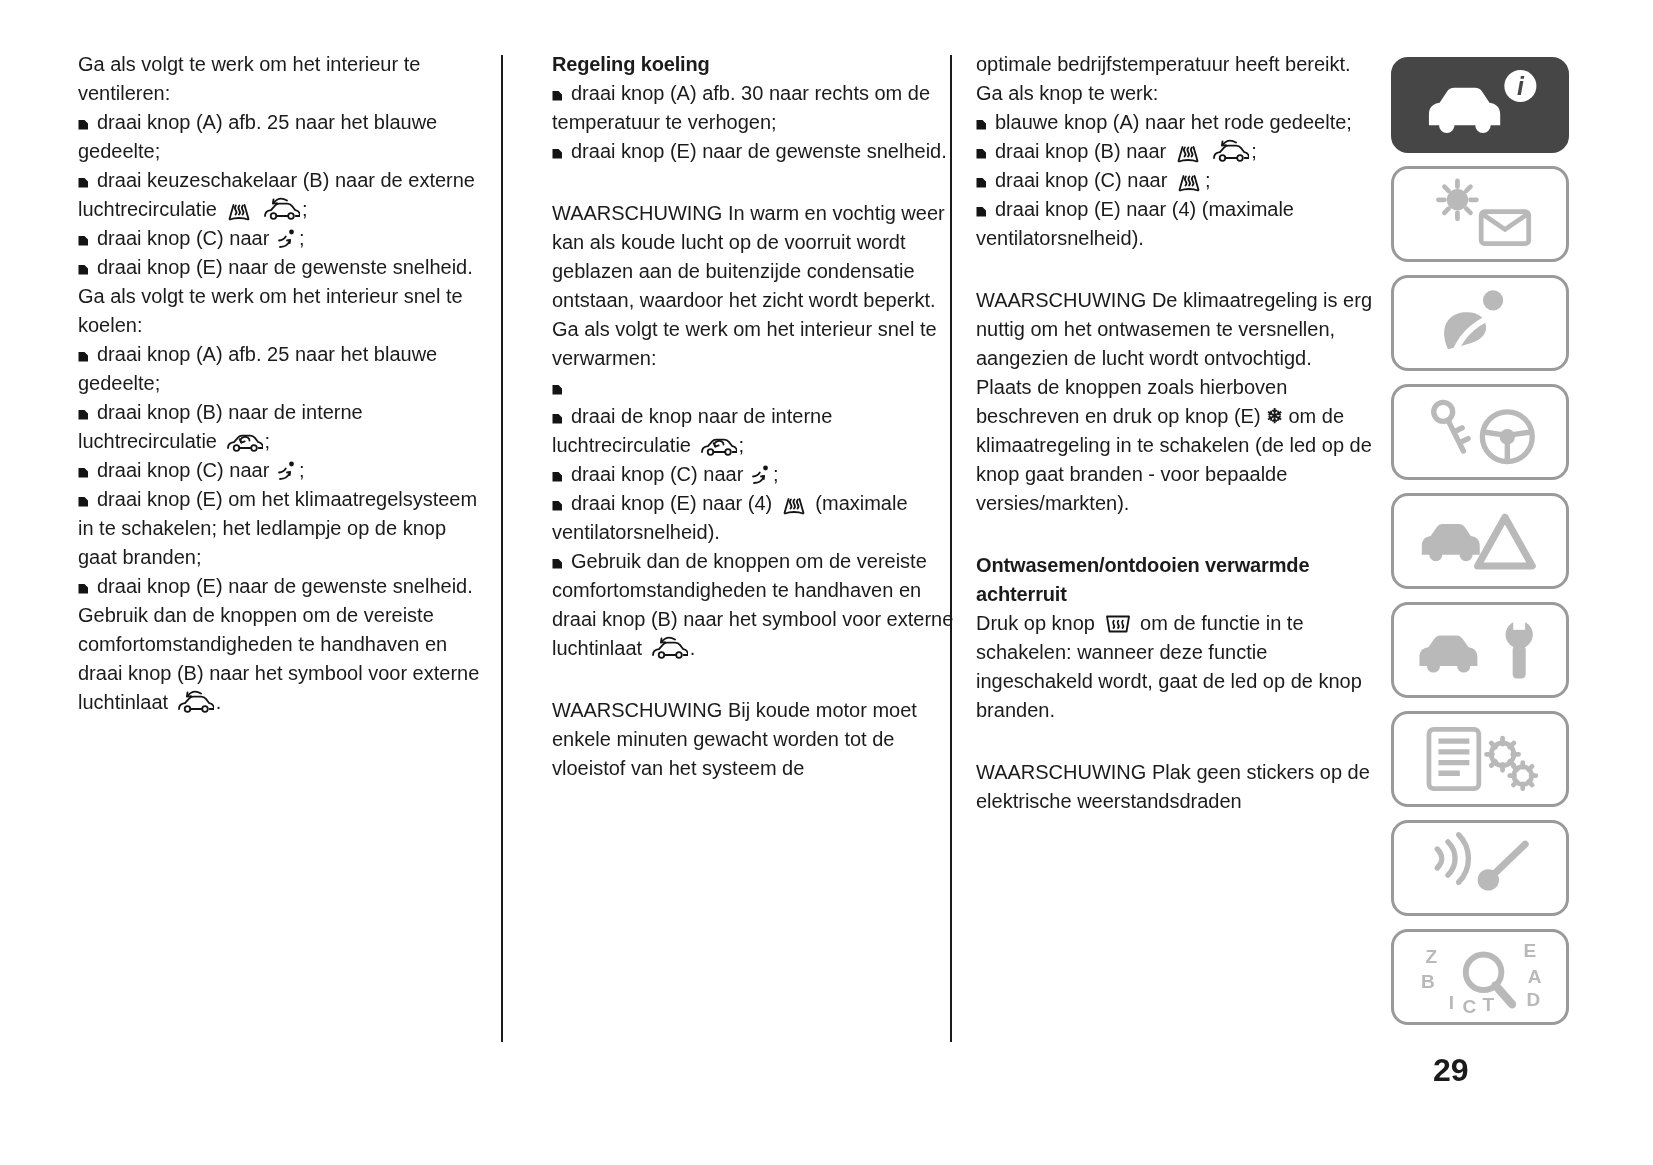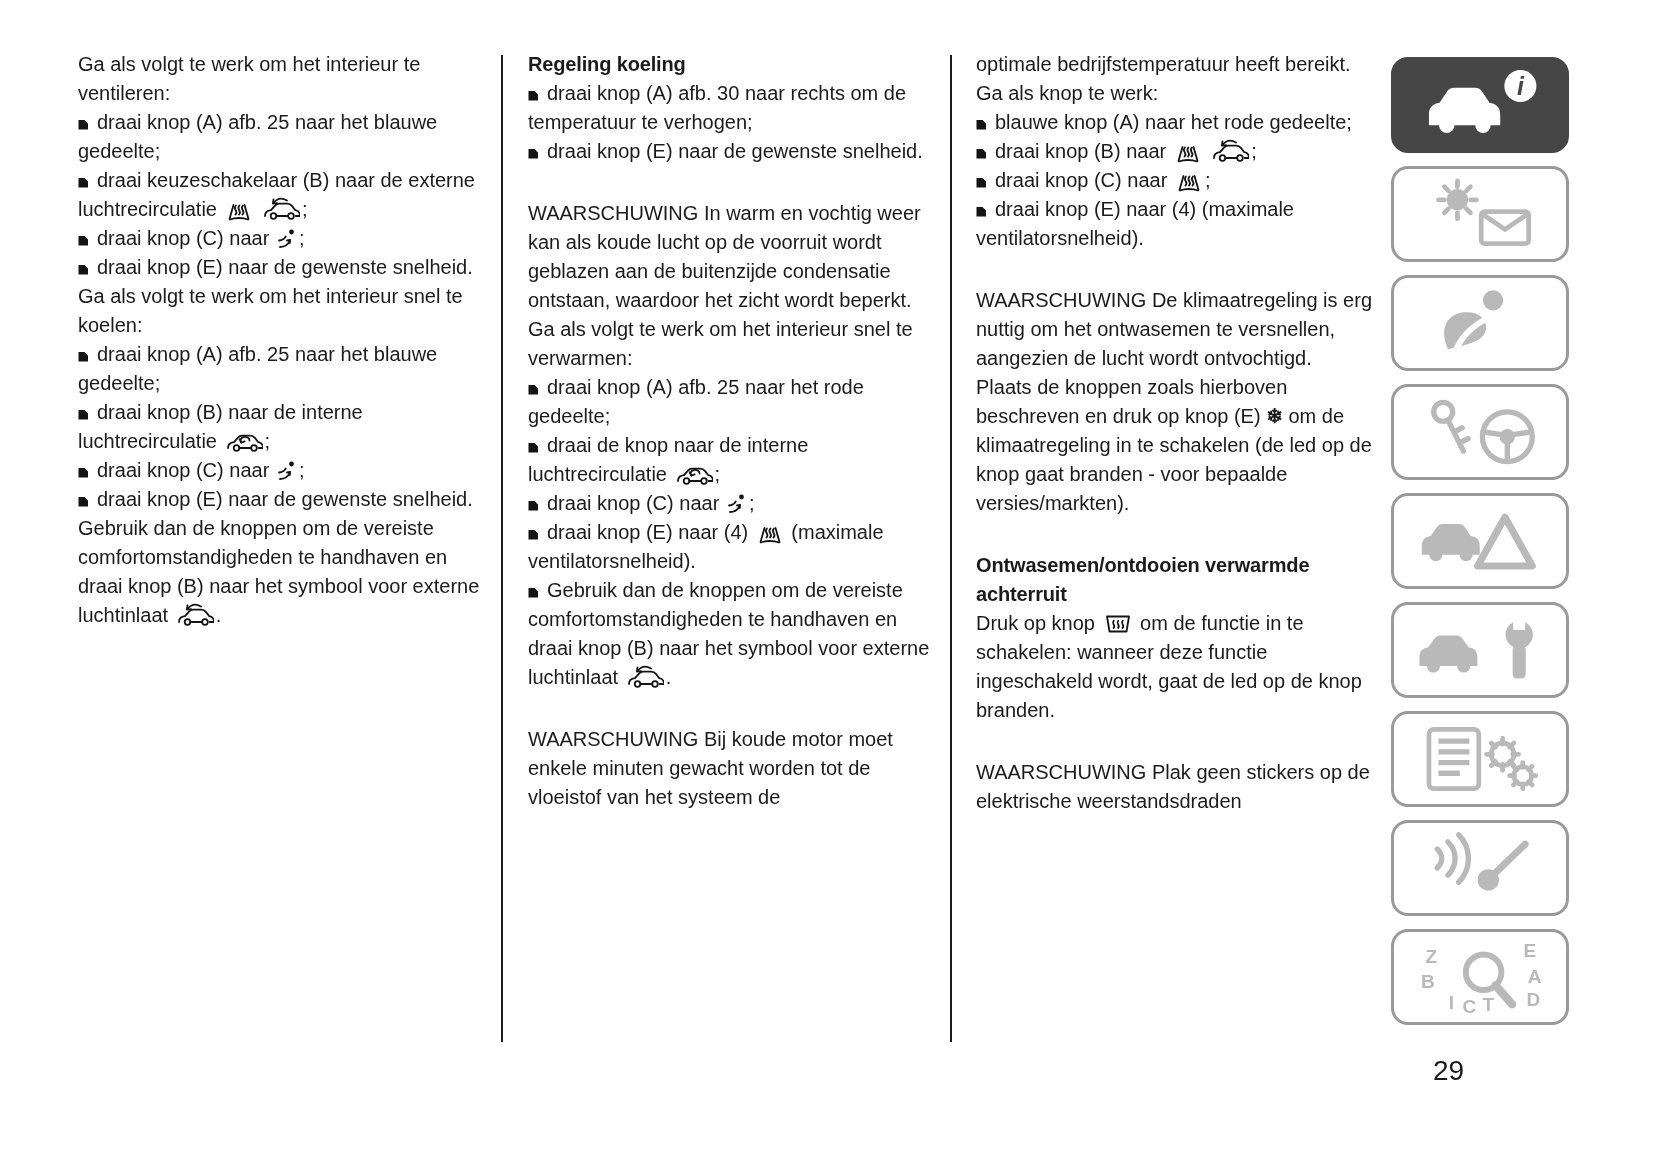--- a/index.html
+++ b/index.html
@@ -4,37 +4,37 @@
 <style>
   html,body{margin:0;padding:0}
   body{
     width:1653px;height:1165px;position:relative;overflow:hidden;
     background:#ffffff;color:#1b1b1b;
     font-family:"Liberation Sans",sans-serif;
     font-size:20px;line-height:29px;
   }
   .col{position:absolute;top:50px}
   #col1{left:78px;width:408px}
-  #col2{left:528px;width:406px}
+  #col2{left:552px;width:406px}
   #col3{left:976px;width:396px}
   .vdiv{position:absolute;top:55px;height:987px;width:0;border-left:2px solid #1a1a1a}
   #div1{left:501px}
   #div2{left:950px}
   .blk{margin:0}
   .blk.h{font-weight:700;letter-spacing:-0.15px}
   .blk.gap{margin-top:33px}
   .bullet{margin-right:8px;vertical-align:-0.5px}
   .inic{vertical-align:-5px;margin:0 2px}
   .snow{font-weight:bold}
   .sidebar{position:absolute;left:1391px;top:57px;width:178px;display:flex;flex-direction:column;gap:13px}
   .tile{height:96px;background:#fff;border:3px solid #9a9a9a;border-radius:17px;
         display:flex;align-items:center;justify-content:center;cursor:pointer;box-sizing:border-box}
   .tile.active{background:#464646;border-color:#464646}
   .tileic{width:132px;height:76px;display:block}
-  .pagenum{position:absolute;left:1433px;top:1056px;font-size:28px;font-weight:400}
+  .pagenum{position:absolute;left:1433px;top:1056px;font-size:32px;font-weight:700}
   svg text{font-family:"Liberation Sans",sans-serif}
 </style>
 </head>
 <body>
 
 <div class="col" id="col1">
     <div class="blk p"><span>Ga als volgt te werk om het interieur te ventileren:</span></div>
     <div class="blk li"><svg class="bullet" width="11" height="11" viewBox="0 0 11 11">
         <rect x="0.5" y="1" width="9.5" height="9.5" fill="#141414"></rect>
         <polygon points="6.5,1 10,1 10,4.5" fill="#ffffff"></polygon>
@@ -101,20 +101,24 @@
         <g fill="none" stroke="#141414" stroke-width="1.8" stroke-linecap="round" stroke-linejoin="round">
           <circle cx="14.5" cy="4" r="2.4" fill="#141414" stroke="none"></circle>
           <path d="M3 19 c5.5 0 8.5-3 10-7"></path>
           <path d="M10 12.5 l3-.6 -.2 3.1"></path>
           <path d="M2 12.5 c3.5-.3 5.5-1.8 6.8-4"></path>
         </g>
       </svg><span>;</span></div>
     <div class="blk li"><svg class="bullet" width="11" height="11" viewBox="0 0 11 11">
         <rect x="0.5" y="1" width="9.5" height="9.5" fill="#141414"></rect>
         <polygon points="6.5,1 10,1 10,4.5" fill="#ffffff"></polygon>
+      </svg><span>draai knop (E) om het klimaatregelsysteem in te schakelen; het ledlampje op de knop gaat branden;</span></div>
+    <div class="blk li"><svg class="bullet" width="11" height="11" viewBox="0 0 11 11">
+        <rect x="0.5" y="1" width="9.5" height="9.5" fill="#141414"></rect>
+        <polygon points="6.5,1 10,1 10,4.5" fill="#ffffff"></polygon>
       </svg><span>draai knop (E) naar de gewenste snelheid.</span></div>
     <div class="blk p"><span>Gebruik dan de knoppen om de vereiste comfortomstandigheden te handhaven en draai knop (B) naar het symbool voor externe luchtinlaat </span><svg class="inic" width="38" height="24" viewBox="0 0 38 24">
         <g fill="none" stroke="#141414" stroke-width="1.8" stroke-linecap="round" stroke-linejoin="round">
           <path d="M3 19 c0-3.8 2.6-5.4 6-5.8 l4-4.6 c1.1-1.3 2.4-1.9 4.1-1.9 h8 c2.1 0 3.8 .9 5 2.4 l3.2 4.1 c3.6 .7 4.7 2.4 4.7 5.8 h-4.3"></path>
           <circle cx="11.5" cy="19" r="2.8"></circle>
           <circle cx="29" cy="19" r="2.8"></circle>
           <path d="M14.5 19 h11.5"></path>
           <path d="M25 3.5 c-5-3-10-2-13.5 2.5"></path>
           <path d="M11.5 2.5 l-.6 4.2 4.2-.6"></path>
         </g>
@@ -129,21 +133,21 @@
       </svg><span>draai knop (A) afb. 30 naar rechts om de temperatuur te verhogen;</span></div>
     <div class="blk li"><svg class="bullet" width="11" height="11" viewBox="0 0 11 11">
         <rect x="0.5" y="1" width="9.5" height="9.5" fill="#141414"></rect>
         <polygon points="6.5,1 10,1 10,4.5" fill="#ffffff"></polygon>
       </svg><span>draai knop (E) naar de gewenste snelheid.</span></div>
     <div class="blk p gap"><span>WAARSCHUWING In warm en vochtig weer kan als koude lucht op de voorruit wordt geblazen aan de buitenzijde condensatie ontstaan, waardoor het zicht wordt beperkt.</span></div>
     <div class="blk p"><span>Ga als volgt te werk om het interieur snel te verwarmen:</span></div>
     <div class="blk li"><svg class="bullet" width="11" height="11" viewBox="0 0 11 11">
         <rect x="0.5" y="1" width="9.5" height="9.5" fill="#141414"></rect>
         <polygon points="6.5,1 10,1 10,4.5" fill="#ffffff"></polygon>
-      </svg><span>draai knop (A) afb. 25 naar het rode gedeelte;</span></div>
+      </svg></div>
     <div class="blk li"><svg class="bullet" width="11" height="11" viewBox="0 0 11 11">
         <rect x="0.5" y="1" width="9.5" height="9.5" fill="#141414"></rect>
         <polygon points="6.5,1 10,1 10,4.5" fill="#ffffff"></polygon>
       </svg><span>draai de knop naar de interne luchtrecirculatie </span><svg class="inic" width="38" height="24" viewBox="0 0 38 24">
         <g fill="none" stroke="#141414" stroke-width="1.8" stroke-linecap="round" stroke-linejoin="round">
           <path d="M3 19 c0-3.8 2.6-5.4 6-5.8 l4-4.6 c1.1-1.3 2.4-1.9 4.1-1.9 h8 c2.1 0 3.8 .9 5 2.4 l3.2 4.1 c3.6 .7 4.7 2.4 4.7 5.8 h-4.3"></path>
           <circle cx="11.5" cy="19" r="2.8"></circle>
           <circle cx="29" cy="19" r="2.8"></circle>
           <path d="M14.5 19 h11.5"></path>
           <path d="M24.5 11.5 a4.5 3.6 0 1 0 -8.2 2"></path>

